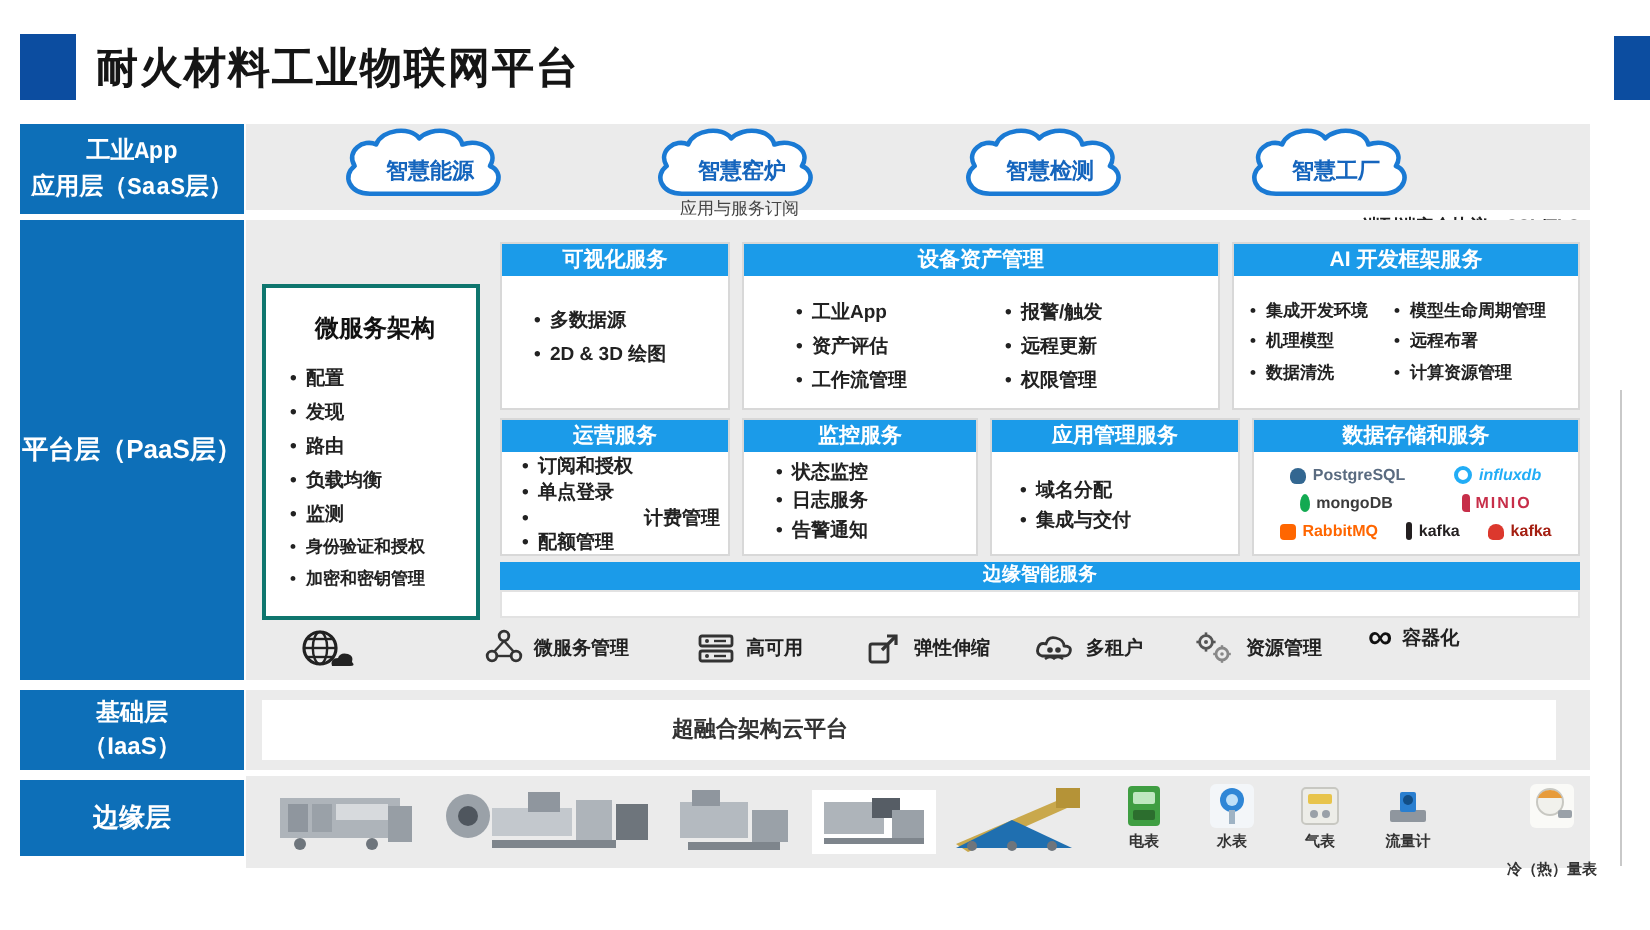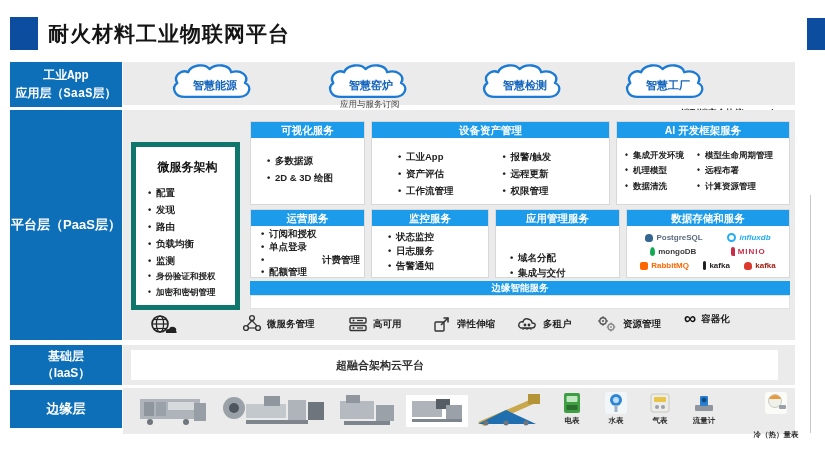--- a/index.html
+++ b/index.html
@@ -28,21 +28,21 @@
   .svc{background:#fff;border:1px solid #D8D8D8;box-sizing:border-box;}
   .svc-h{background:#1B9BE9;color:#fff;font-weight:bold;text-align:center;font-size:10.5px;height:16px;line-height:16px;}
   .svc-body{padding:6px 4px 2px 8px;}
   .bi{display:block;font-size:9.5px;font-weight:600;color:#222;line-height:1.8;padding-left:10px;position:relative;white-space:nowrap;}
   .bi::before{content:"•";position:absolute;left:2px;color:#222;}
   .bi-sm{font-size:8.5px;}
   .two-col{display:flex;}
   .two-col .col{flex:1;}
 
   
-  .micro{background:#fff;border:5px solid #0f766e;box-sizing:border-box;padding:12px 6px 6px 10px;}
+  .micro{background:#fff;border:2px solid #0f766e;box-sizing:border-box;padding:12px 6px 6px 10px;}
   .micro-title{text-align:center;font-size:12px;font-weight:bold;color:#111;margin-bottom:8px;}
 
   
   .edge-bar{background:#1B9BE9;color:#fff;font-weight:bold;font-size:9.5px;text-align:center;line-height:14px;}
   .edge-bar-body{background:#fff;border:1px solid #E2E2E2;box-sizing:border-box;}
 
   
   .logo-grid{display:flex;flex-direction:column;gap:5px;padding:7px 6px 0 6px;}
   .logo-row{display:flex;justify-content:space-around;align-items:center;}
   .logo{display:inline-flex;align-items:center;gap:3px;font-size:8px;font-weight:bold;white-space:nowrap;}
@@ -183,21 +183,21 @@
     <div class="svc-h">监控服务</div>
     <div class="svc-body" style="padding-top:4px;padding-left:14px;">
       <span class="bi" style="line-height:1.5;">状态监控</span>
       <span class="bi" style="line-height:1.5;">日志服务</span>
       <span class="bi" style="line-height:1.5;">告警通知</span>
     </div>
   </div>
 
   <div class="abs svc" style="left:495px;top:209px;width:125px;height:69px;">
     <div class="svc-h">应用管理服务</div>
-    <div class="svc-body" style="padding-top:24px;padding-left:12px;">
+    <div class="svc-body" style="padding-top:12px;padding-left:12px;">
       <span class="bi" style="line-height:1.6;">域名分配</span>
       <span class="bi" style="line-height:1.6;">集成与交付</span>
     </div>
   </div>
 
   <div class="abs svc" style="left:626px;top:209px;width:164px;height:69px;">
     <div class="svc-h">数据存储和服务</div>
     <div class="logo-grid">
       <div class="logo-row">
         <span class="logo lg-pg">

